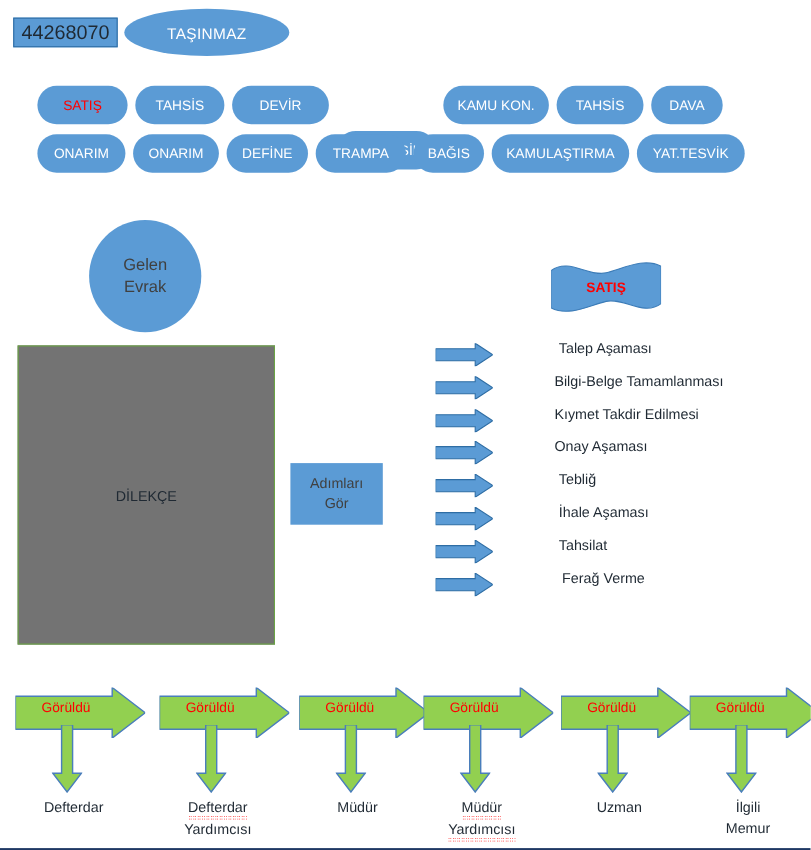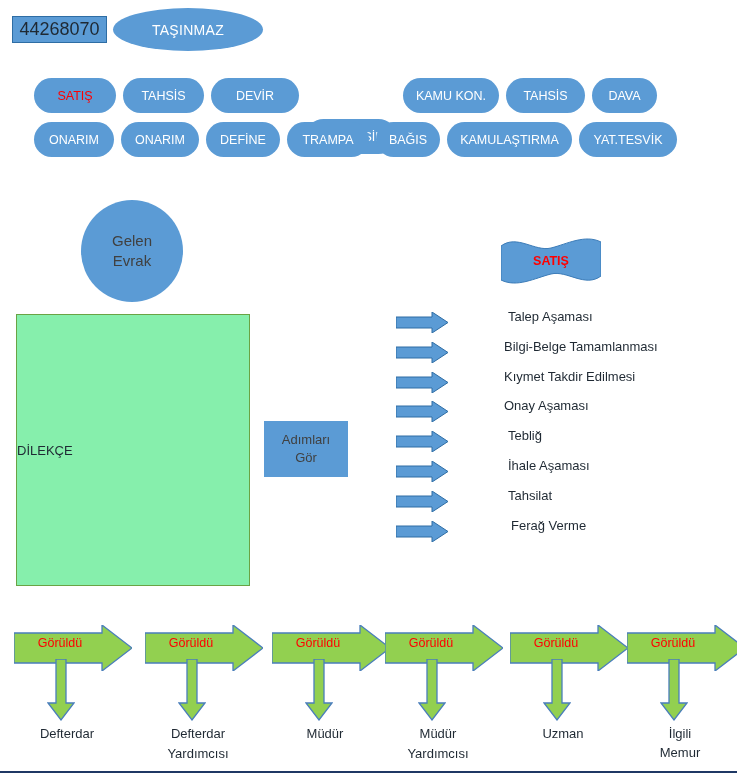--- a/index.html
+++ b/index.html
@@ -87,22 +87,22 @@
     color: #FF0000;
     font-size: 12.5px;
     font-weight: 600;
   }
 
   
   #dilekce-box {
     left: 16px; top: 314px;
     width: 234px; height: 272px;
     border: 1.5px solid #6AA344;
-    background: #86efac;
-    display: flex; align-items: center; 
+    background: #737373;
+    display: flex; align-items: center; justify-content: center;
     font-size: 13px;
     color: #1f2933;
     box-sizing: border-box;
   }
 
   
   #adimlari-gor {
     left: 264px; top: 421px;
     width: 84px; height: 56px;
     background: #5B9BD5;

